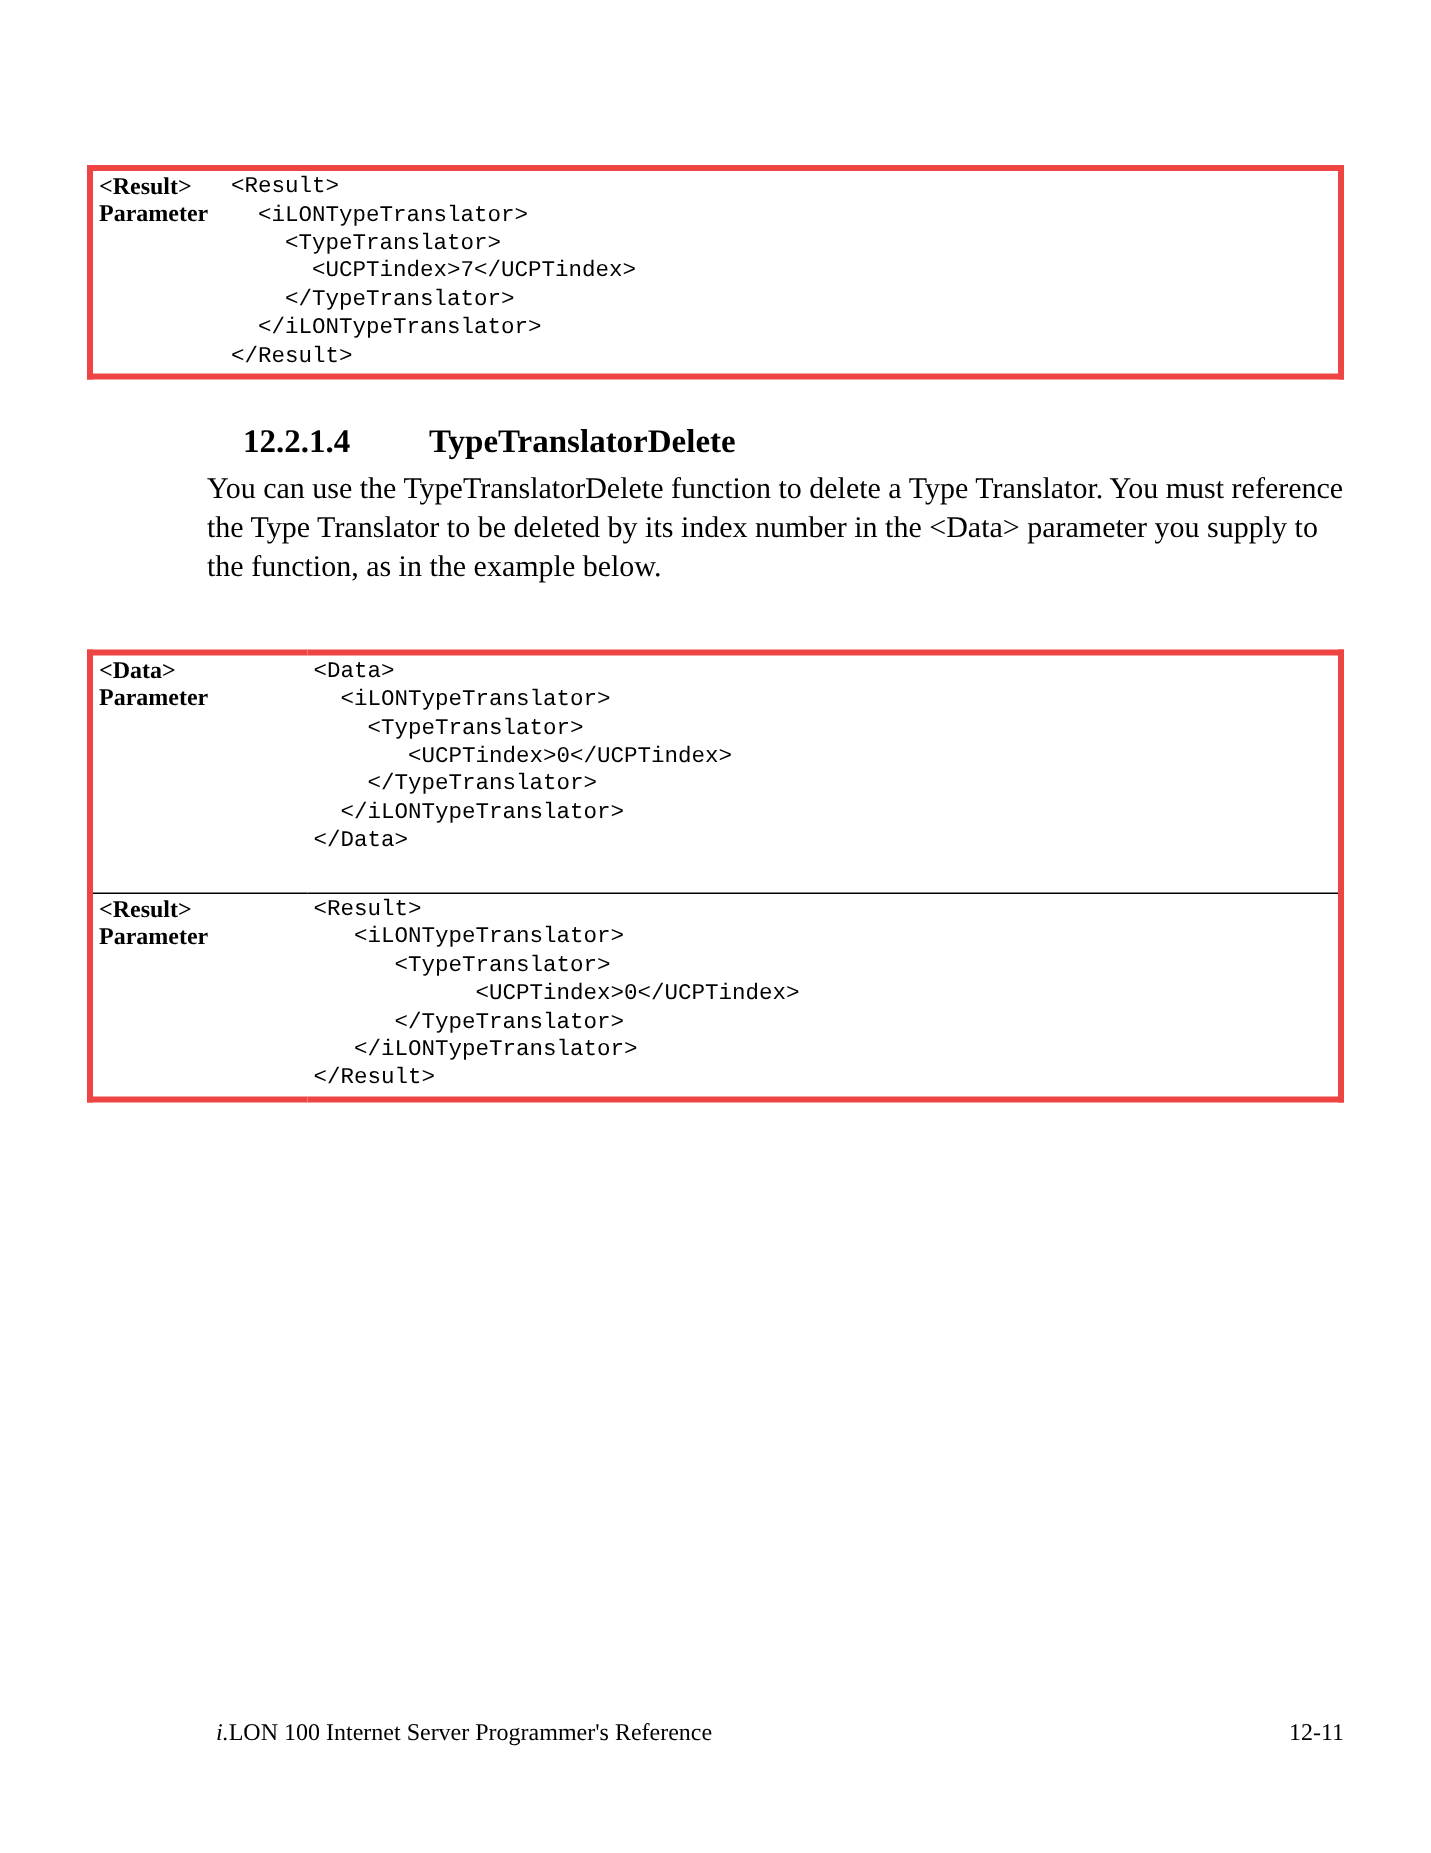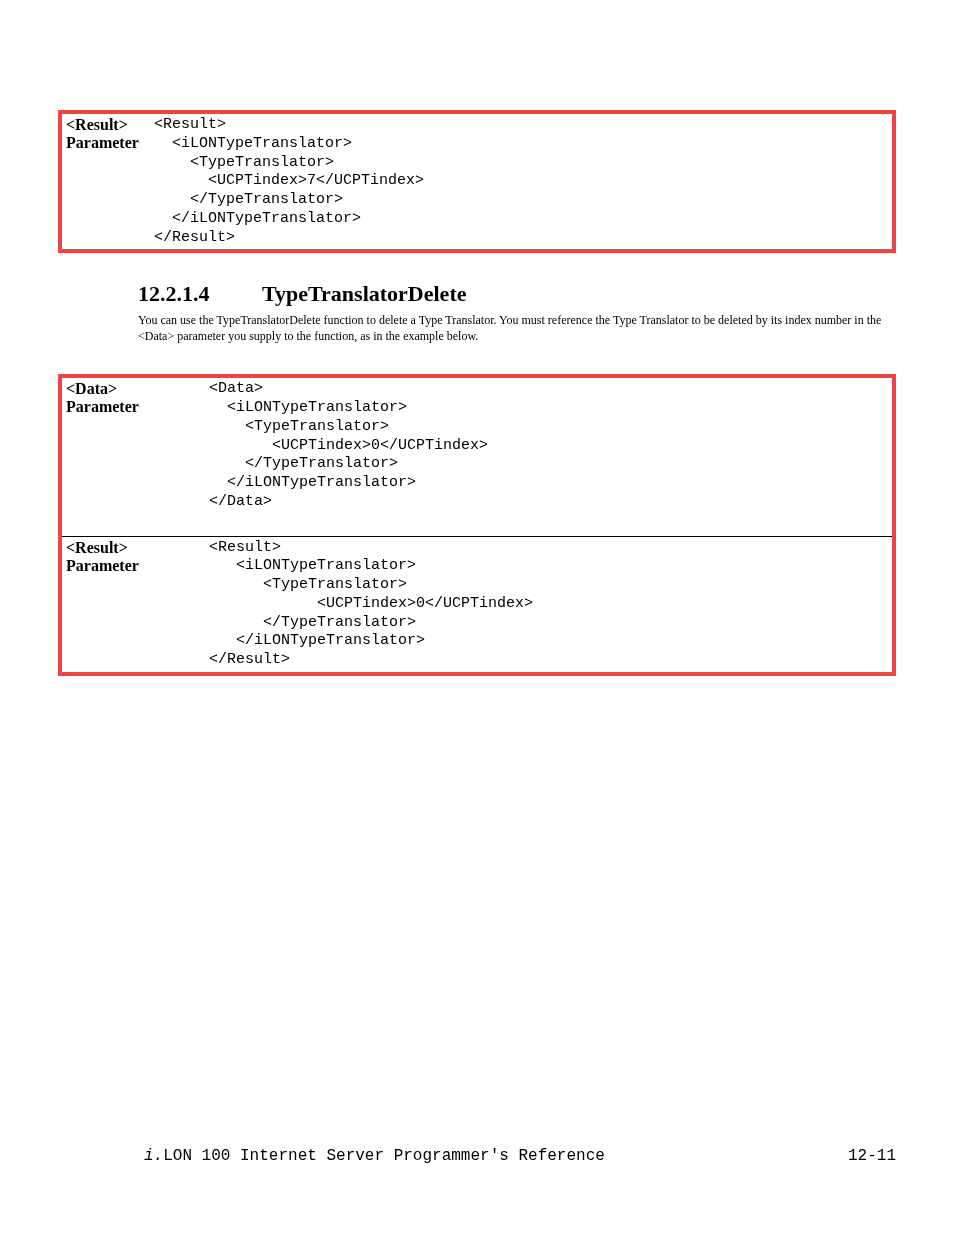--- a/index.html
+++ b/index.html
@@ -39,49 +39,49 @@
     width: 135px;
   }
   .mono {
     font-family: 'Courier New', Courier, monospace;
     font-size: 15px;
     white-space: pre;
     line-height: 1.25;
   }
   .bold { font-weight: bold; }
   .heading {
-    margin: 28px 0 6px 80px;
+    margin: 28px 0 6px 104px;
   }
   .heading .hnum {
     font-family: 'Times New Roman', Times, serif;
     font-weight: bold;
     font-size: 22px;
     display: inline-block;
     width: 120px;
   }
   .heading .htitle {
     font-family: 'Times New Roman', Times, serif;
     font-weight: bold;
     font-size: 22px;
   }
   .body-text {
-    margin: 6px 0 30px 80px;
+    margin: 6px 0 42px 80px;
     font-family: 'Times New Roman', Times, serif;
-    font-size: 12px;
+    font-size: 20px;
     line-height: 1.3;
   }
   .footer {
     position: absolute;
     bottom: 70px;
     left: 0;
     right: 0;
     padding: 0 58px 0 144px;
     display: flex;
     justify-content: space-between;
-    font-family: Liberation Mono, monospace;
+    font-family: Liberation Serif, serif;
     font-size: 16px;
   }
   .footer .ftitle .ital { font-style: italic; }
   .row-sep td { border-top: 1px solid #000; }
 </style>
 </head>
 <body>
 
 <div class="page">
 

